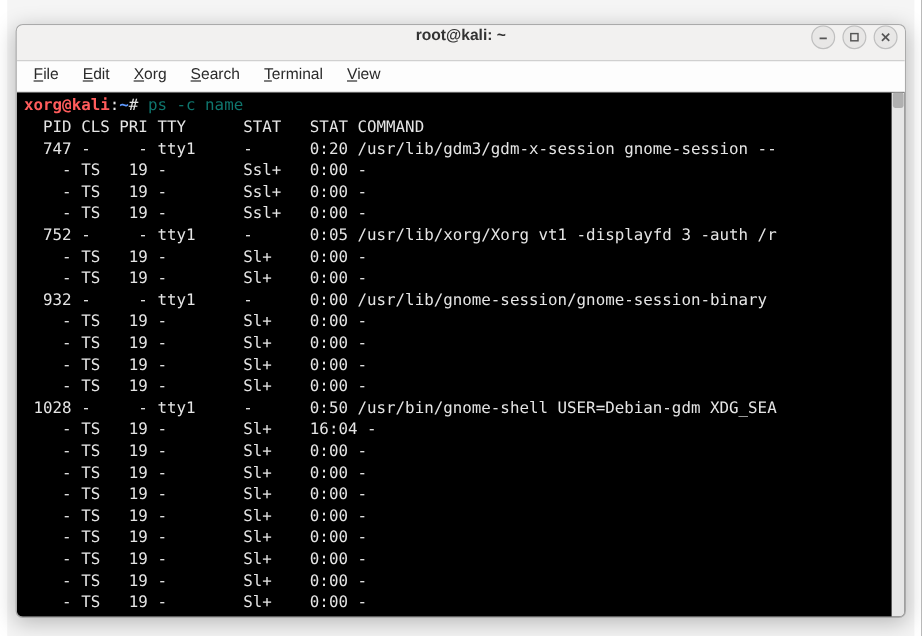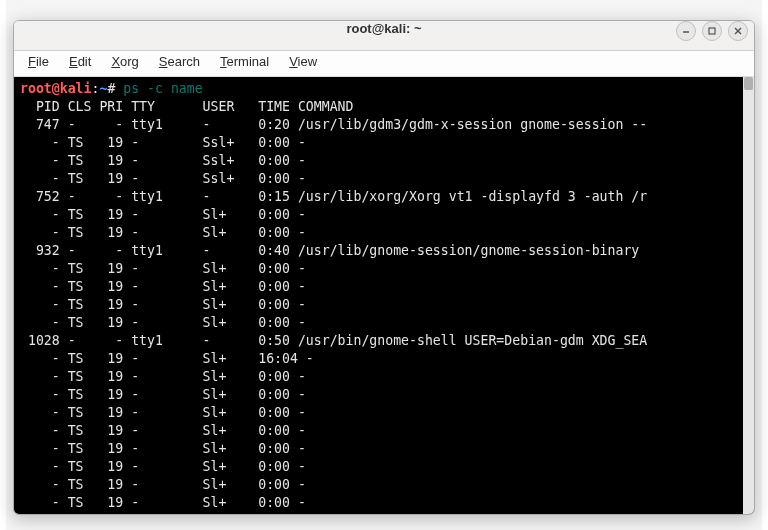--- a/index.html
+++ b/index.html
@@ -151,30 +151,30 @@
   <div class="menubar">
     <span class="menu-item">File</span>
     <span class="menu-item">Edit</span>
     <span class="menu-item">Xorg</span>
     <span class="menu-item">Search</span>
     <span class="menu-item">Terminal</span>
     <span class="menu-item">View</span>
   </div>
 
   <div class="terminal-area">
-    <div class="term-content"><span class="prompt-user">root@kali</span><span class="prompt-sep">:</span><span class="prompt-path">~</span><span class="prompt-char"># </span><span class="cmd">ps -c name</span>
-<span>  PID CLS PRI TTY      USER   TIME COMMAND</span>
+    <div class="term-content"><span class="prompt-user">xorg@kali</span><span class="prompt-sep">:</span><span class="prompt-path">~</span><span class="prompt-char"># </span><span class="cmd">ps -c name</span>
+<span>  PID CLS PRI TTY      STAT   STAT COMMAND</span>
 <span>  747 -     - tty1     -      0:20 /usr/lib/gdm3/gdm-x-session gnome-session --</span>
 <span>    - TS   19 -        Ssl+   0:00 -</span>
 <span>    - TS   19 -        Ssl+   0:00 -</span>
 <span>    - TS   19 -        Ssl+   0:00 -</span>
-<span>  752 -     - tty1     -      0:15 /usr/lib/xorg/Xorg vt1 -displayfd 3 -auth /r</span>
+<span>  752 -     - tty1     -      0:05 /usr/lib/xorg/Xorg vt1 -displayfd 3 -auth /r</span>
 <span>    - TS   19 -        Sl+    0:00 -</span>
 <span>    - TS   19 -        Sl+    0:00 -</span>
-<span>  932 -     - tty1     -      0:40 /usr/lib/gnome-session/gnome-session-binary </span>
+<span>  932 -     - tty1     -      0:00 /usr/lib/gnome-session/gnome-session-binary </span>
 <span>    - TS   19 -        Sl+    0:00 -</span>
 <span>    - TS   19 -        Sl+    0:00 -</span>
 <span>    - TS   19 -        Sl+    0:00 -</span>
 <span>    - TS   19 -        Sl+    0:00 -</span>
 <span> 1028 -     - tty1     -      0:50 /usr/bin/gnome-shell USER=Debian-gdm XDG_SEA</span>
 <span>    - TS   19 -        Sl+    16:04 -</span>
 <span>    - TS   19 -        Sl+    0:00 -</span>
 <span>    - TS   19 -        Sl+    0:00 -</span>
 <span>    - TS   19 -        Sl+    0:00 -</span>
 <span>    - TS   19 -        Sl+    0:00 -</span>

